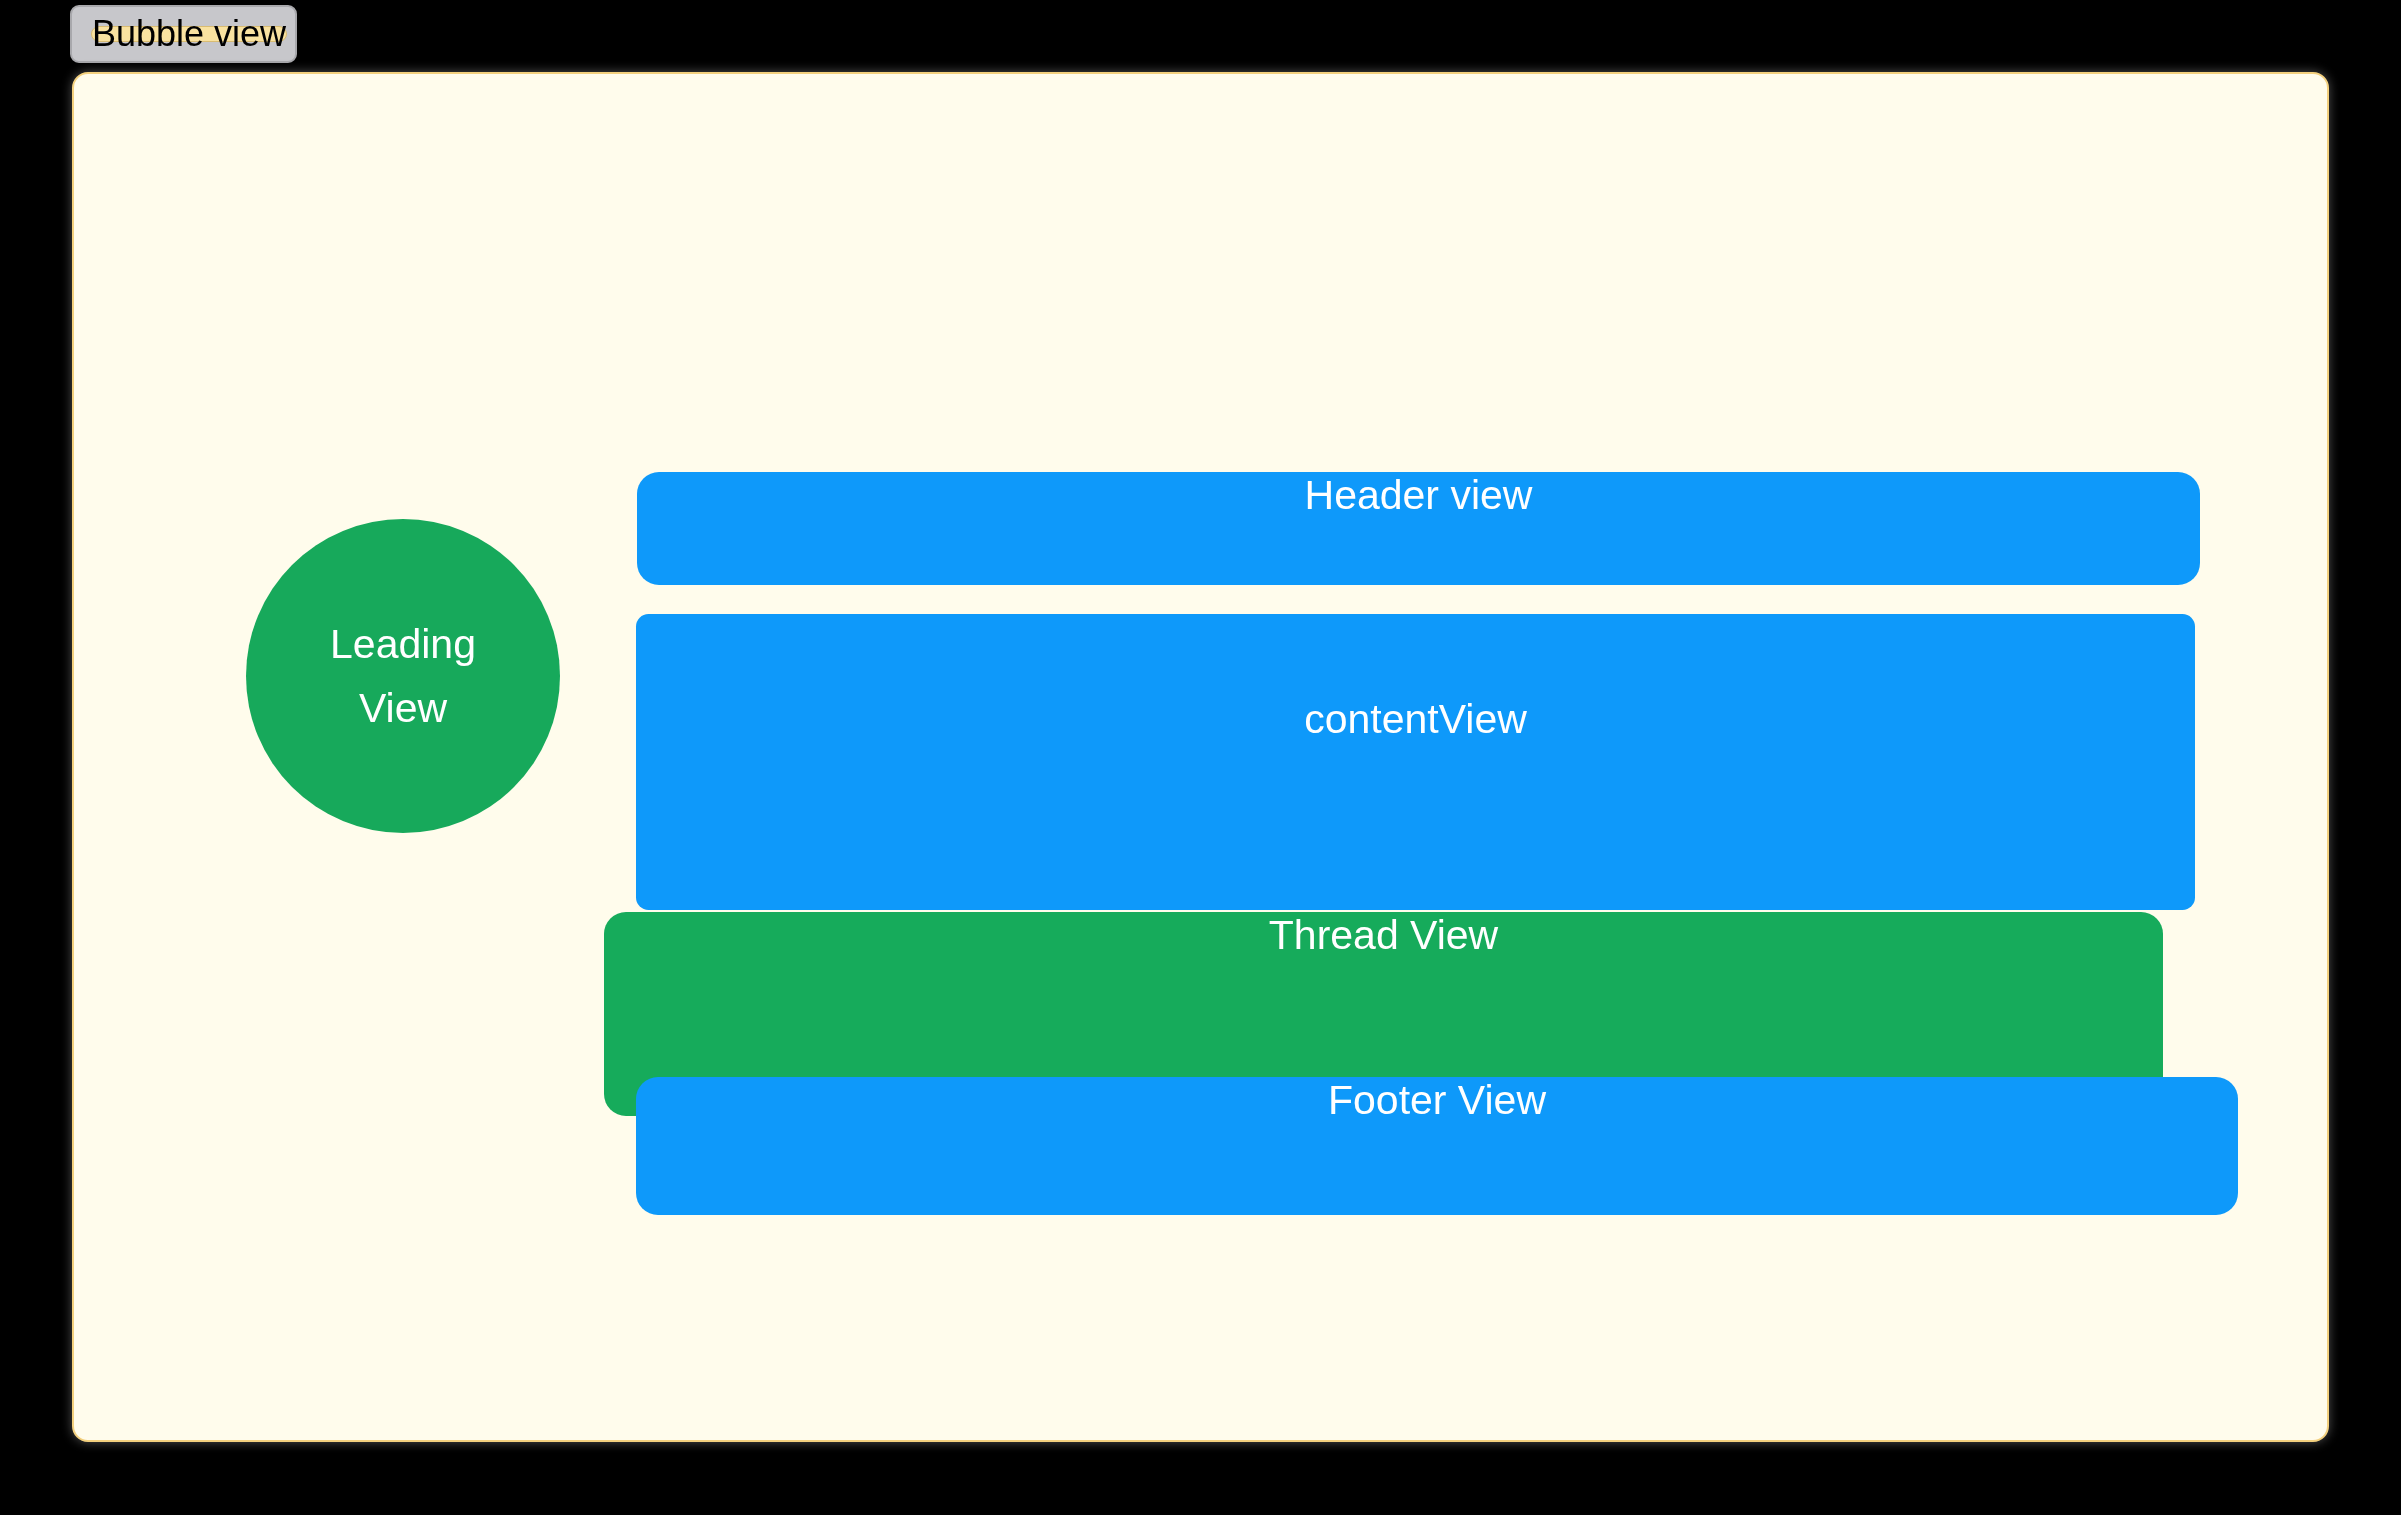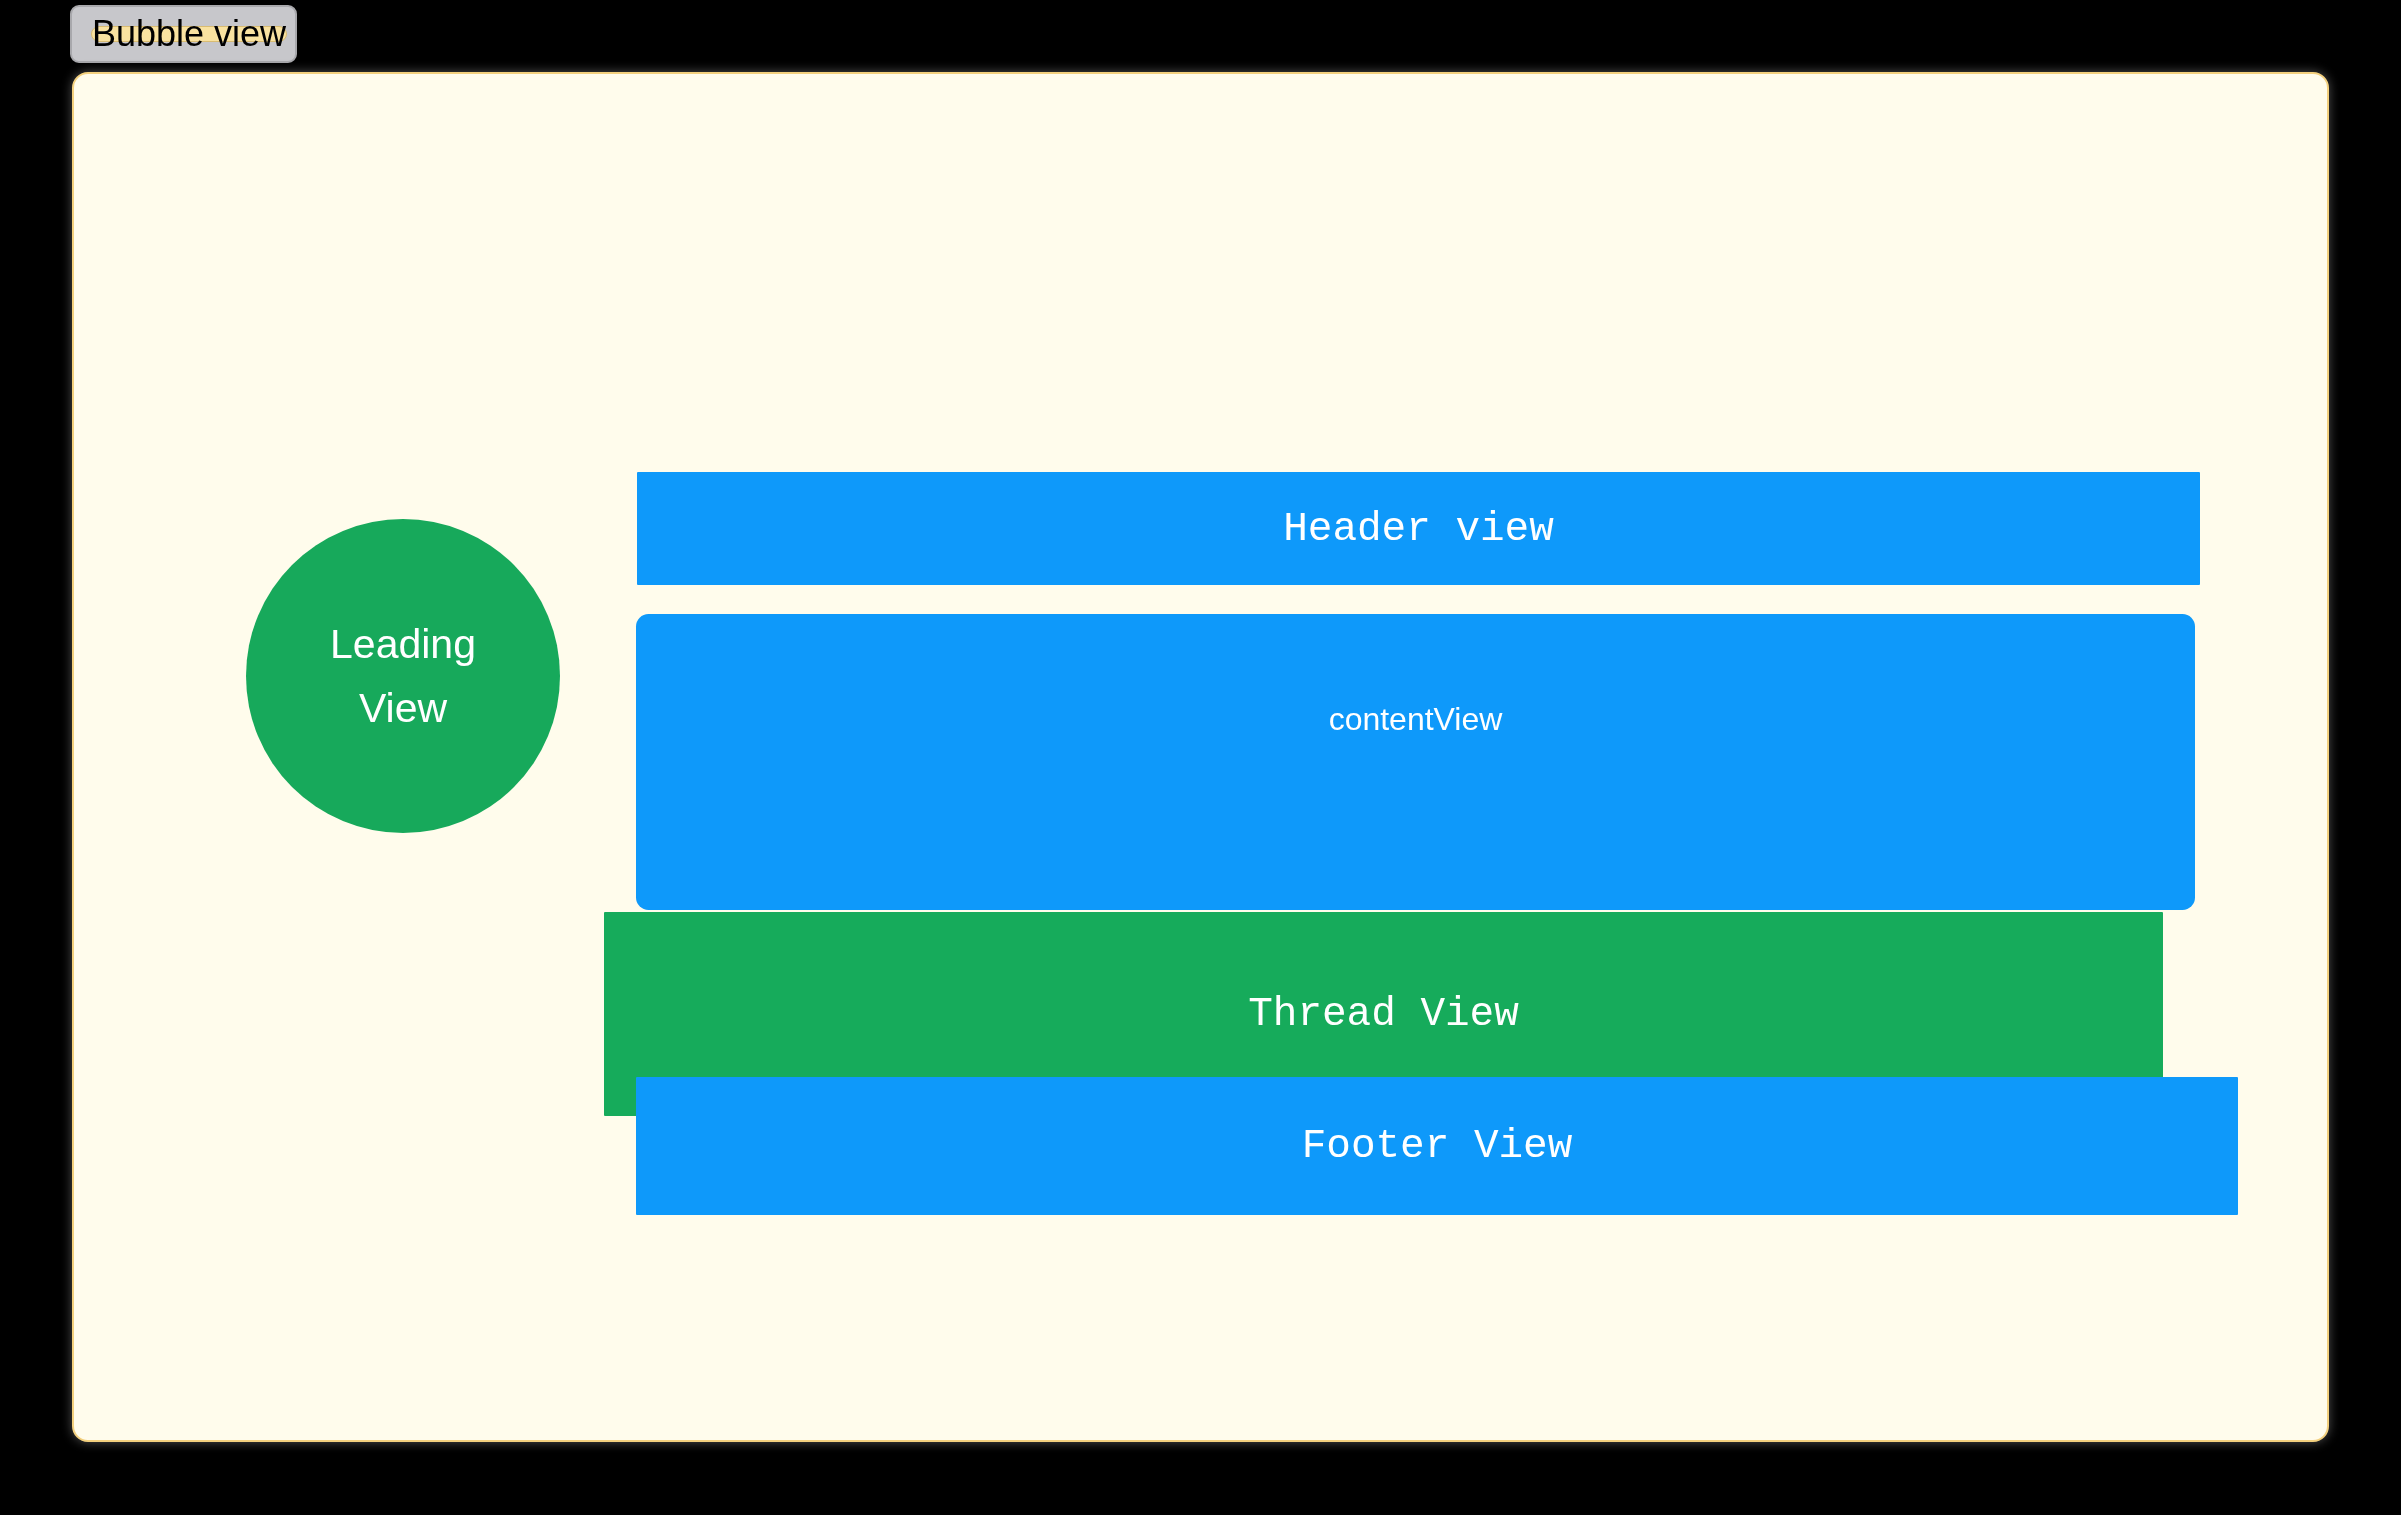--- a/index.html
+++ b/index.html
@@ -70,36 +70,34 @@
     align-items: center;
     justify-content: center;
     color: var(--label-text);
     font-size: 41px;
     line-height: 64px;
     text-align: center;
   }
 
   
   .bar {
-    border-radius: 1px;
+    border-radius: 22px;
     background: var(--view-blue);
     display: flex;
-    align-items: center;
     justify-content: center;
     color: var(--label-text);
     font-size: 41px;
-    font-family: Liberation Mono, monospace;
   }
   .bar-header { left: 637px; top: 472px; width: 1563px; height: 113px; }
   .bar-content {
     left: 636px; top: 614px; width: 1559px; height: 296px;
     border-radius: 12.5px;
     background: var(--view-blue);
     color: var(--label-text);
-    font-size: 32px;
+    font-size: 41px;
   }
   .bar-content .inner-label {
     position: absolute;
     left: 0; right: 0;
     text-align: center;
     line-height: 41px;
   }
   .bar-content .content-label { top: 85px; }
   .bar-content .bottom-label  { top: 214px; }
   .bar-thread { left: 604px; top: 912px; width: 1559px; height: 204px; background: var(--view-green); }

